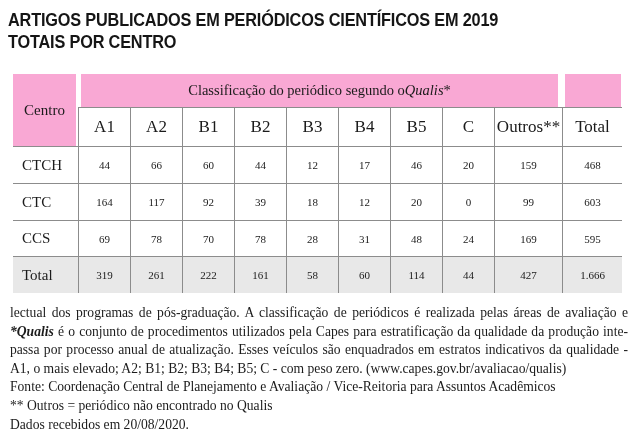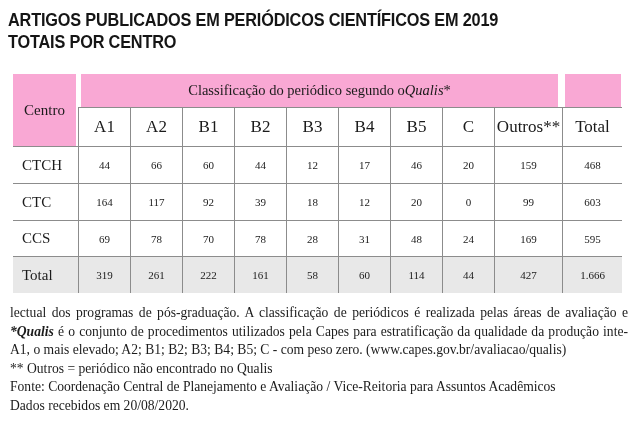--- a/index.html
+++ b/index.html
@@ -156,17 +156,18 @@
   <div class="cell datacell bl bt total-row">60</div>
   <div class="cell datacell bl bt total-row">114</div>
   <div class="cell datacell bl bt total-row">44</div>
   <div class="cell datacell bl bt total-row">427</div>
   <div class="cell datacell bl bt total-row">1.666</div>
 </div>
 
 <div class="footnotes">
   <div class="fn-line fn-just">lectual dos programas de pós-graduação. A classificação de periódicos é realizada pelas áreas de avaliação e</div>
   <div class="fn-line fn-just"><span class="fn-qualis">*Qualis</span><span> é o conjunto de procedimentos utilizados pela Capes para estratificação da qualidade da produção inte-</span></div>
+  <div class="fn-line fn-just">passa por processo anual de atualização. Esses veículos são enquadrados em estratos indicativos da qualidade -</div>
   <div class="fn-line">A1, o mais elevado; A2; B1; B2; B3; B4; B5; C - com peso zero. (www.capes.gov.br/avaliacao/qualis)</div>
+  <div class="fn-line">Fonte: Coordenação Central de Planejamento e Avaliação / Vice-Reitoria para Assuntos Acadêmicos</div>
   <div class="fn-line">** Outros = periódico não encontrado no Qualis</div>
-  <div class="fn-line">Fonte: Coordenação Central de Planejamento e Avaliação / Vice-Reitoria para Assuntos Acadêmicos</div>
   <div class="fn-line">Dados recebidos em 20/08/2020.</div>
 </div>
 
 </body></html>

